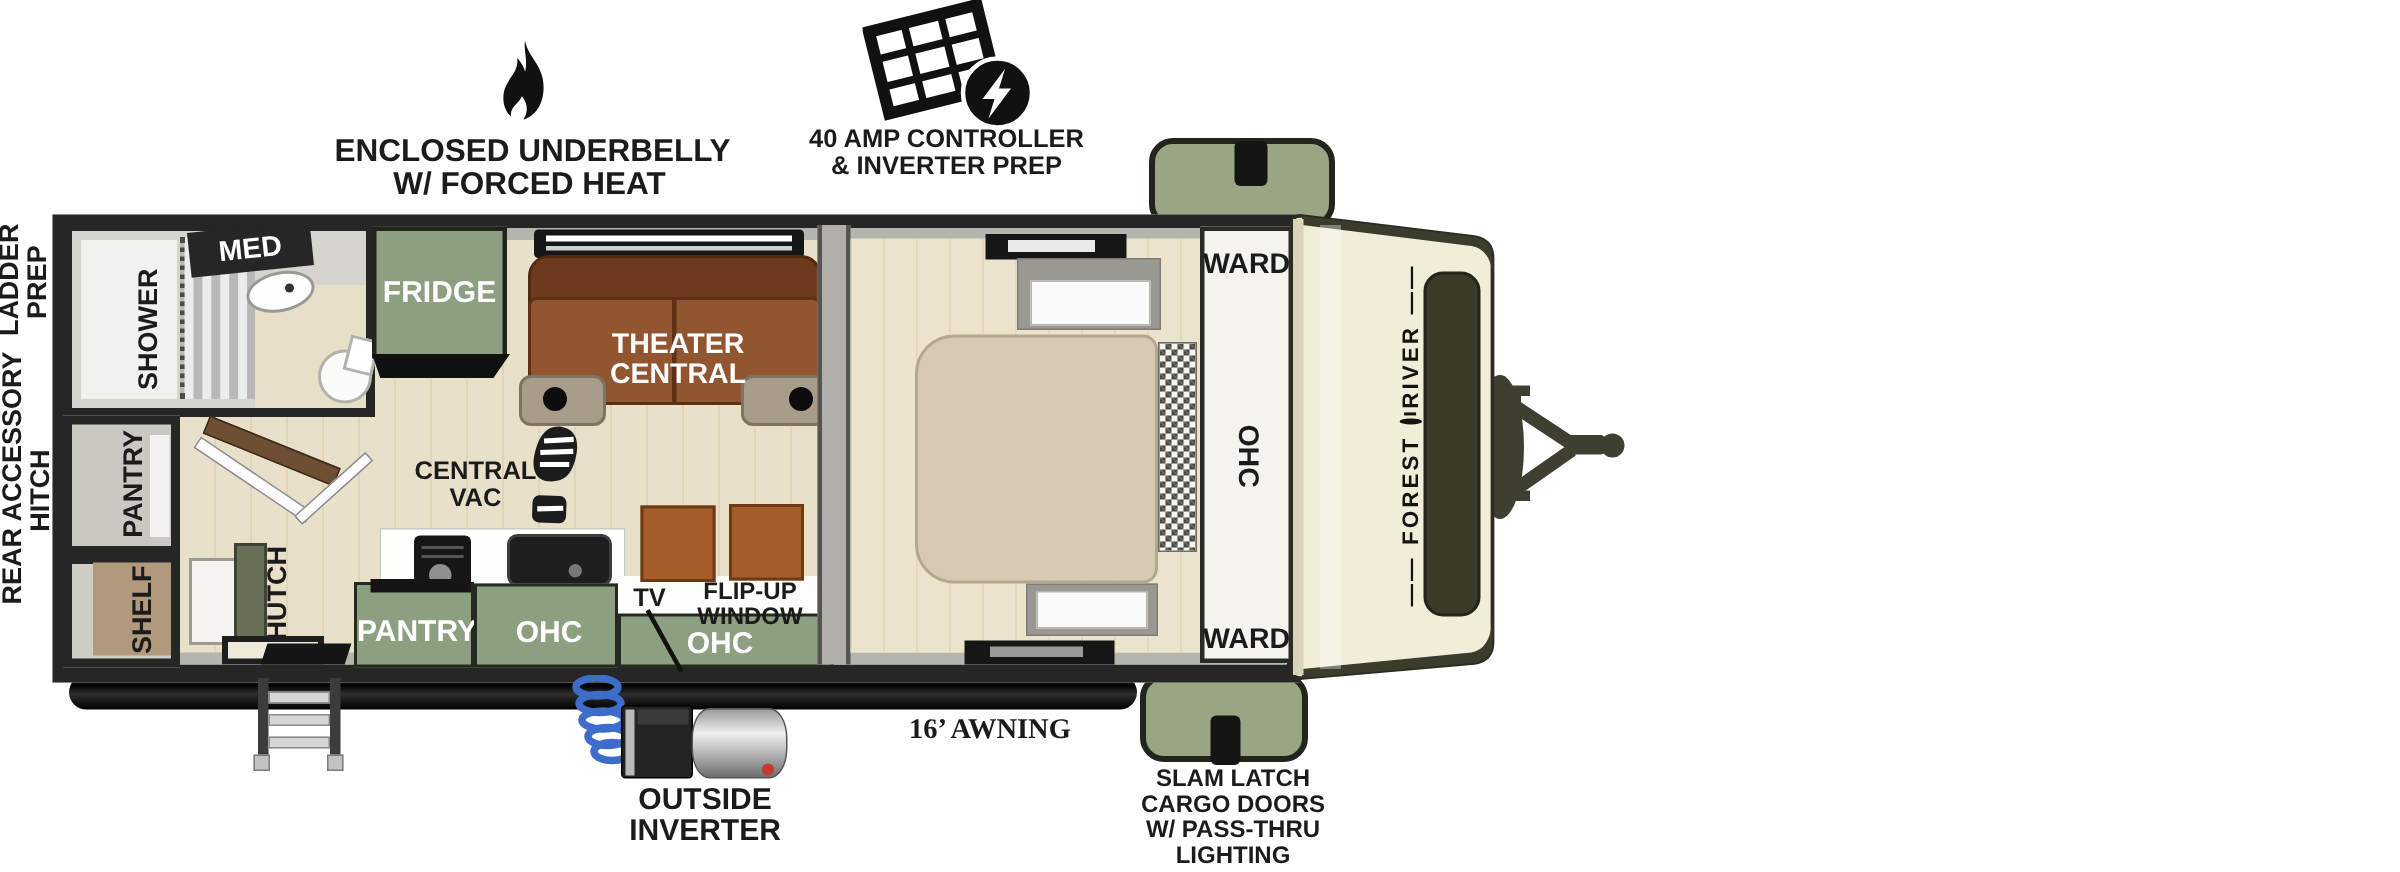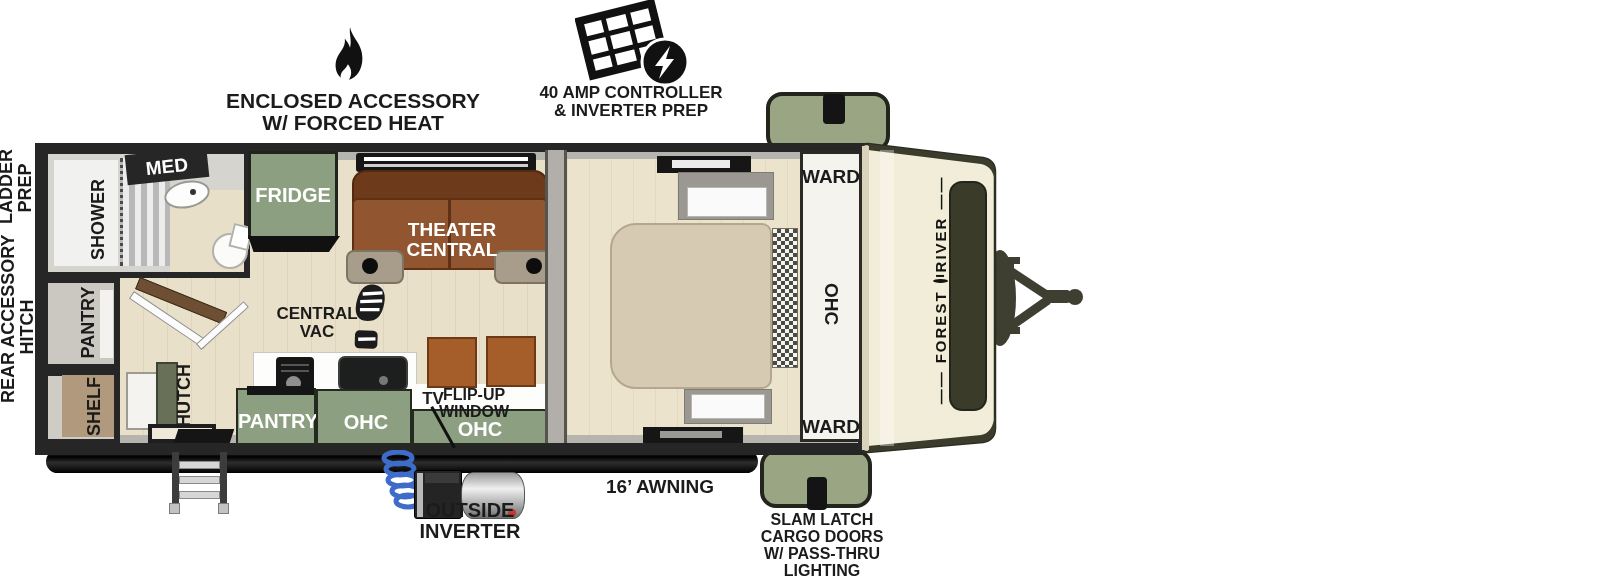--- a/index.html
+++ b/index.html
@@ -26,21 +26,21 @@
 </style>
 </head>
 <body>
 
 <div class="stage">
 
   <svg class="abs" style="left:327px;top:26px;width:46px;height:62px;" viewBox="0 0 44 60">
     <path d="M22 1 C24 12 34 17 34 31 C34 43 28 50 21 52 C24 47 24 42 20 37 C18 42 12 44 13 50 C8 46 7 38 9 32 C12 24 18 21 17 12 C19 15 21 17 22 21 C24 14 21 8 22 1 Z" fill="#111"></path>
   </svg>
   <div class="lbl" style="left:223px;top:90px;width:260px;font-size:21px;">
-    <div>ENCLOSED ACCESSORY</div>
+    <div>ENCLOSED UNDERBELLY</div>
     <div>W/ FORCED HEAT</div>
   </div>
 
   <svg class="abs" style="left:575px;top:0px;width:122px;height:92px;" viewBox="0 0 122 92">
     <g transform="rotate(-14 45 40)">
       <rect x="10" y="12" width="74" height="56" fill="#fff" stroke="#111" stroke-width="8"></rect>
       <path d="M34 12 L34 68 M59 12 L59 68 M10 31 L84 31 M10 50 L84 50" stroke="#111" stroke-width="5"></path>
     </g>
     <circle cx="90" cy="62" r="23" fill="#111" stroke="#fff" stroke-width="3"></circle>
     <path d="M95 46 L80 66 L88 66 L84 79 L99 59 L91 59 Z" fill="#fff"></path>
@@ -141,21 +141,21 @@
   <div class="abs" style="left:379px;top:376px;width:9px;height:9px;background:#777;border-radius:50%;"></div>
   <div class="abs green" style="left:236px;top:388px;width:80px;height:57px;"></div>
   <div class="abs" style="left:247px;top:386px;width:67px;height:9px;background:#151515;"></div>
   <div class="lbl white" style="left:238px;top:411px;width:78px;font-size:20px;">PANTRY</div>
   <div class="abs green" style="left:316px;top:389px;width:96px;height:56px;"></div>
   <div class="lbl white" style="left:328px;top:412px;width:76px;font-size:20px;">OHC</div>
   <div class="abs green" style="left:412px;top:409px;width:144px;height:36px;border-top-right-radius:12px;"></div>
   <div class="lbl white" style="left:442px;top:419px;width:76px;font-size:20px;">OHC</div>
   <div class="lbl" style="left:418px;top:390px;width:30px;font-size:17px;">TV</div>
   <div class="abs" style="left:433px;top:406px;width:47px;height:3px;background:#111;transform:rotate(61deg);transform-origin:left top;"></div>
-  <div class="lbl" style="left:432px;top:387px;width:84px;font-size:16px;">
+  <div class="lbl" style="left:458px;top:387px;width:84px;font-size:16px;">
     <div>FLIP-UP</div>
     <div>WINDOW</div>
   </div>
   <div class="abs" style="left:427px;top:337px;width:50px;height:51px;background:#a55d2a;border:2px solid #6e3a16;"></div>
   <div class="abs" style="left:486px;top:336px;width:50px;height:51px;background:#a55d2a;border:2px solid #6e3a16;"></div>
 
   <div class="abs" style="left:545px;top:150px;width:22px;height:293px;background:#b2afaa;border-left:3px solid #55544f;border-right:3px solid #55544f;"></div>
   <div class="abs" style="left:567px;top:159px;width:234px;height:276px;background:#ece3cd;background-image:repeating-linear-gradient(90deg,rgba(120,100,60,.08) 0 1px,transparent 1px 22px);"></div>
   <div class="abs" style="left:657px;top:156px;width:94px;height:17px;background:#161616;">
     <div class="abs" style="left:15px;top:4px;width:58px;height:8px;background:#eaeaea;"></div>
@@ -215,26 +215,26 @@
     <ellipse cx="24" cy="41" rx="13" ry="6" fill="none" stroke="#3d6cc9" stroke-width="5"></ellipse>
     <ellipse cx="27" cy="51" rx="12" ry="6" fill="none" stroke="#3d6cc9" stroke-width="5"></ellipse>
   </svg>
   <div class="abs" style="left:414px;top:470px;width:48px;height:49px;background:#242424;border:1px solid #000;border-radius:3px;">
     <div class="abs" style="left:2px;top:2px;width:6px;height:44px;background:#b9b9b9;"></div>
     <div class="abs" style="left:10px;top:2px;width:34px;height:10px;background:#3a3a3a;"></div>
   </div>
   <div class="abs" style="left:461px;top:472px;width:64px;height:47px;border:1px solid #555;border-radius:12px/20px;background:linear-gradient(180deg,#9a9a9a,#f0f0f0 35%,#b5b5b5 65%,#6f6f6f);">
     <div class="abs" style="left:46px;top:36px;width:8px;height:8px;background:#c23b2e;border-radius:50%;"></div>
   </div>
-  <div class="lbl" style="left:418px;top:500px;width:104px;font-size:20px;">
+  <div class="lbl" style="left:418px;top:523px;width:104px;font-size:20px;">
     <div>OUTSIDE</div>
     <div>INVERTER</div>
   </div>
 
-  <div class="lbl" style="left:600px;top:477px;width:120px;font-size:19px;">16’ AWNING</div>
+  <div class="lbl" style="left:600px;top:477px;width:120px;font-size:19px;font-family:Liberation Serif, serif;">16’ AWNING</div>
 
   <div class="lbl" style="left:750px;top:511px;width:144px;font-size:16px;line-height:17px;">
     <div>SLAM LATCH</div>
     <div>CARGO DOORS</div>
     <div>W/ PASS-THRU</div>
     <div>LIGHTING</div>
   </div>
 
 </div>
 

